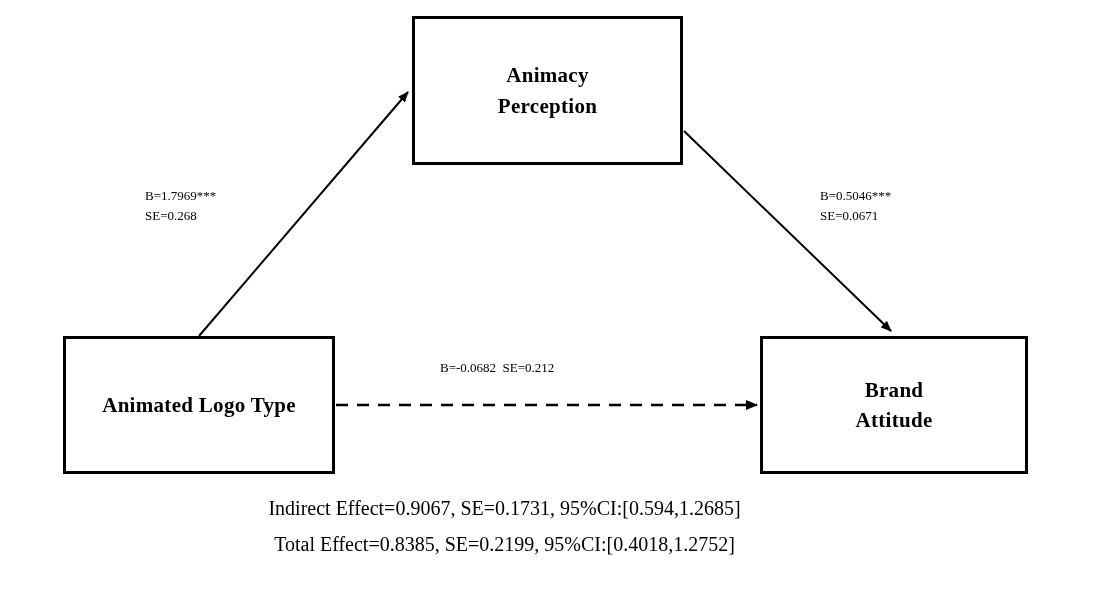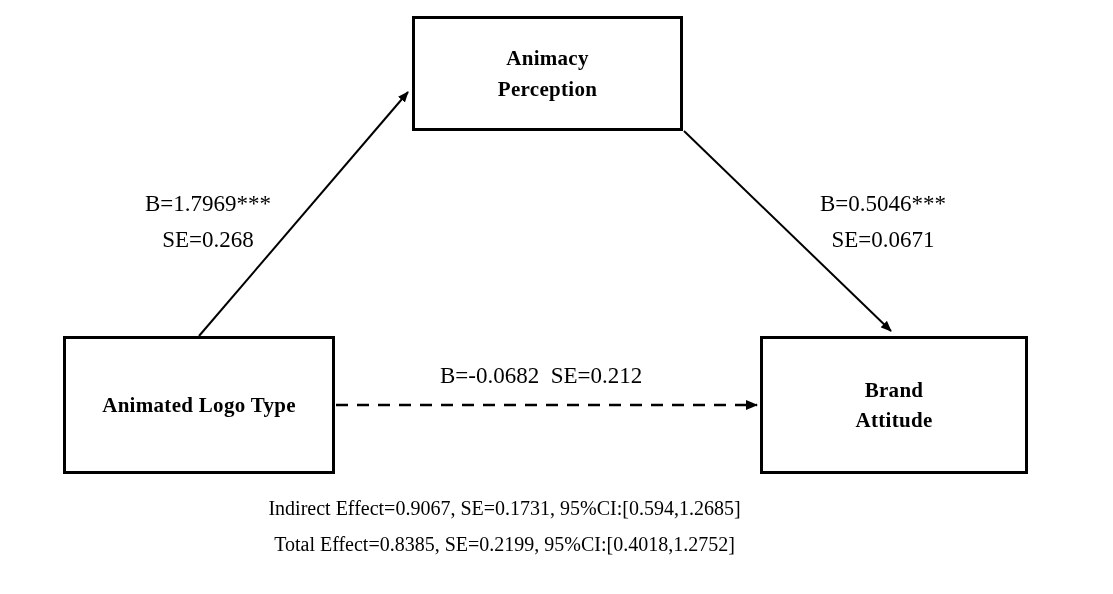--- a/index.html
+++ b/index.html
@@ -30,21 +30,21 @@
     font-weight: bold;
     font-size: 21px;
     line-height: 1.45;
     letter-spacing: 0.3px;
     z-index: 3;
   }
   #node-animacy {
     left: 412px;
     top: 16px;
     width: 271px;
-    height: 115px;
+    height: 149px;
   }
   #node-logotype {
     left: 63px;
     top: 336px;
     width: 272px;
     height: 138px;
   }
   #node-brand {
     left: 760px;
     top: 336px;
@@ -58,25 +58,24 @@
   #arrow-layer {
     position: absolute;
     left: 0;
     top: 0;
     width: 1113px;
     height: 594px;
     z-index: 2;
   }
   .path-label {
     position: absolute;
-    font-size: 23px;
+    font-size: 13px;
     line-height: 1.55;
     white-space: pre;
     z-index: 4;
-    text-align: center;
   }
   #label-a-path {
     left: 145px;
     top: 186px;
   }
   #label-b-path {
     left: 820px;
     top: 186px;
     font-family: Liberation Serif, serif;
   }

